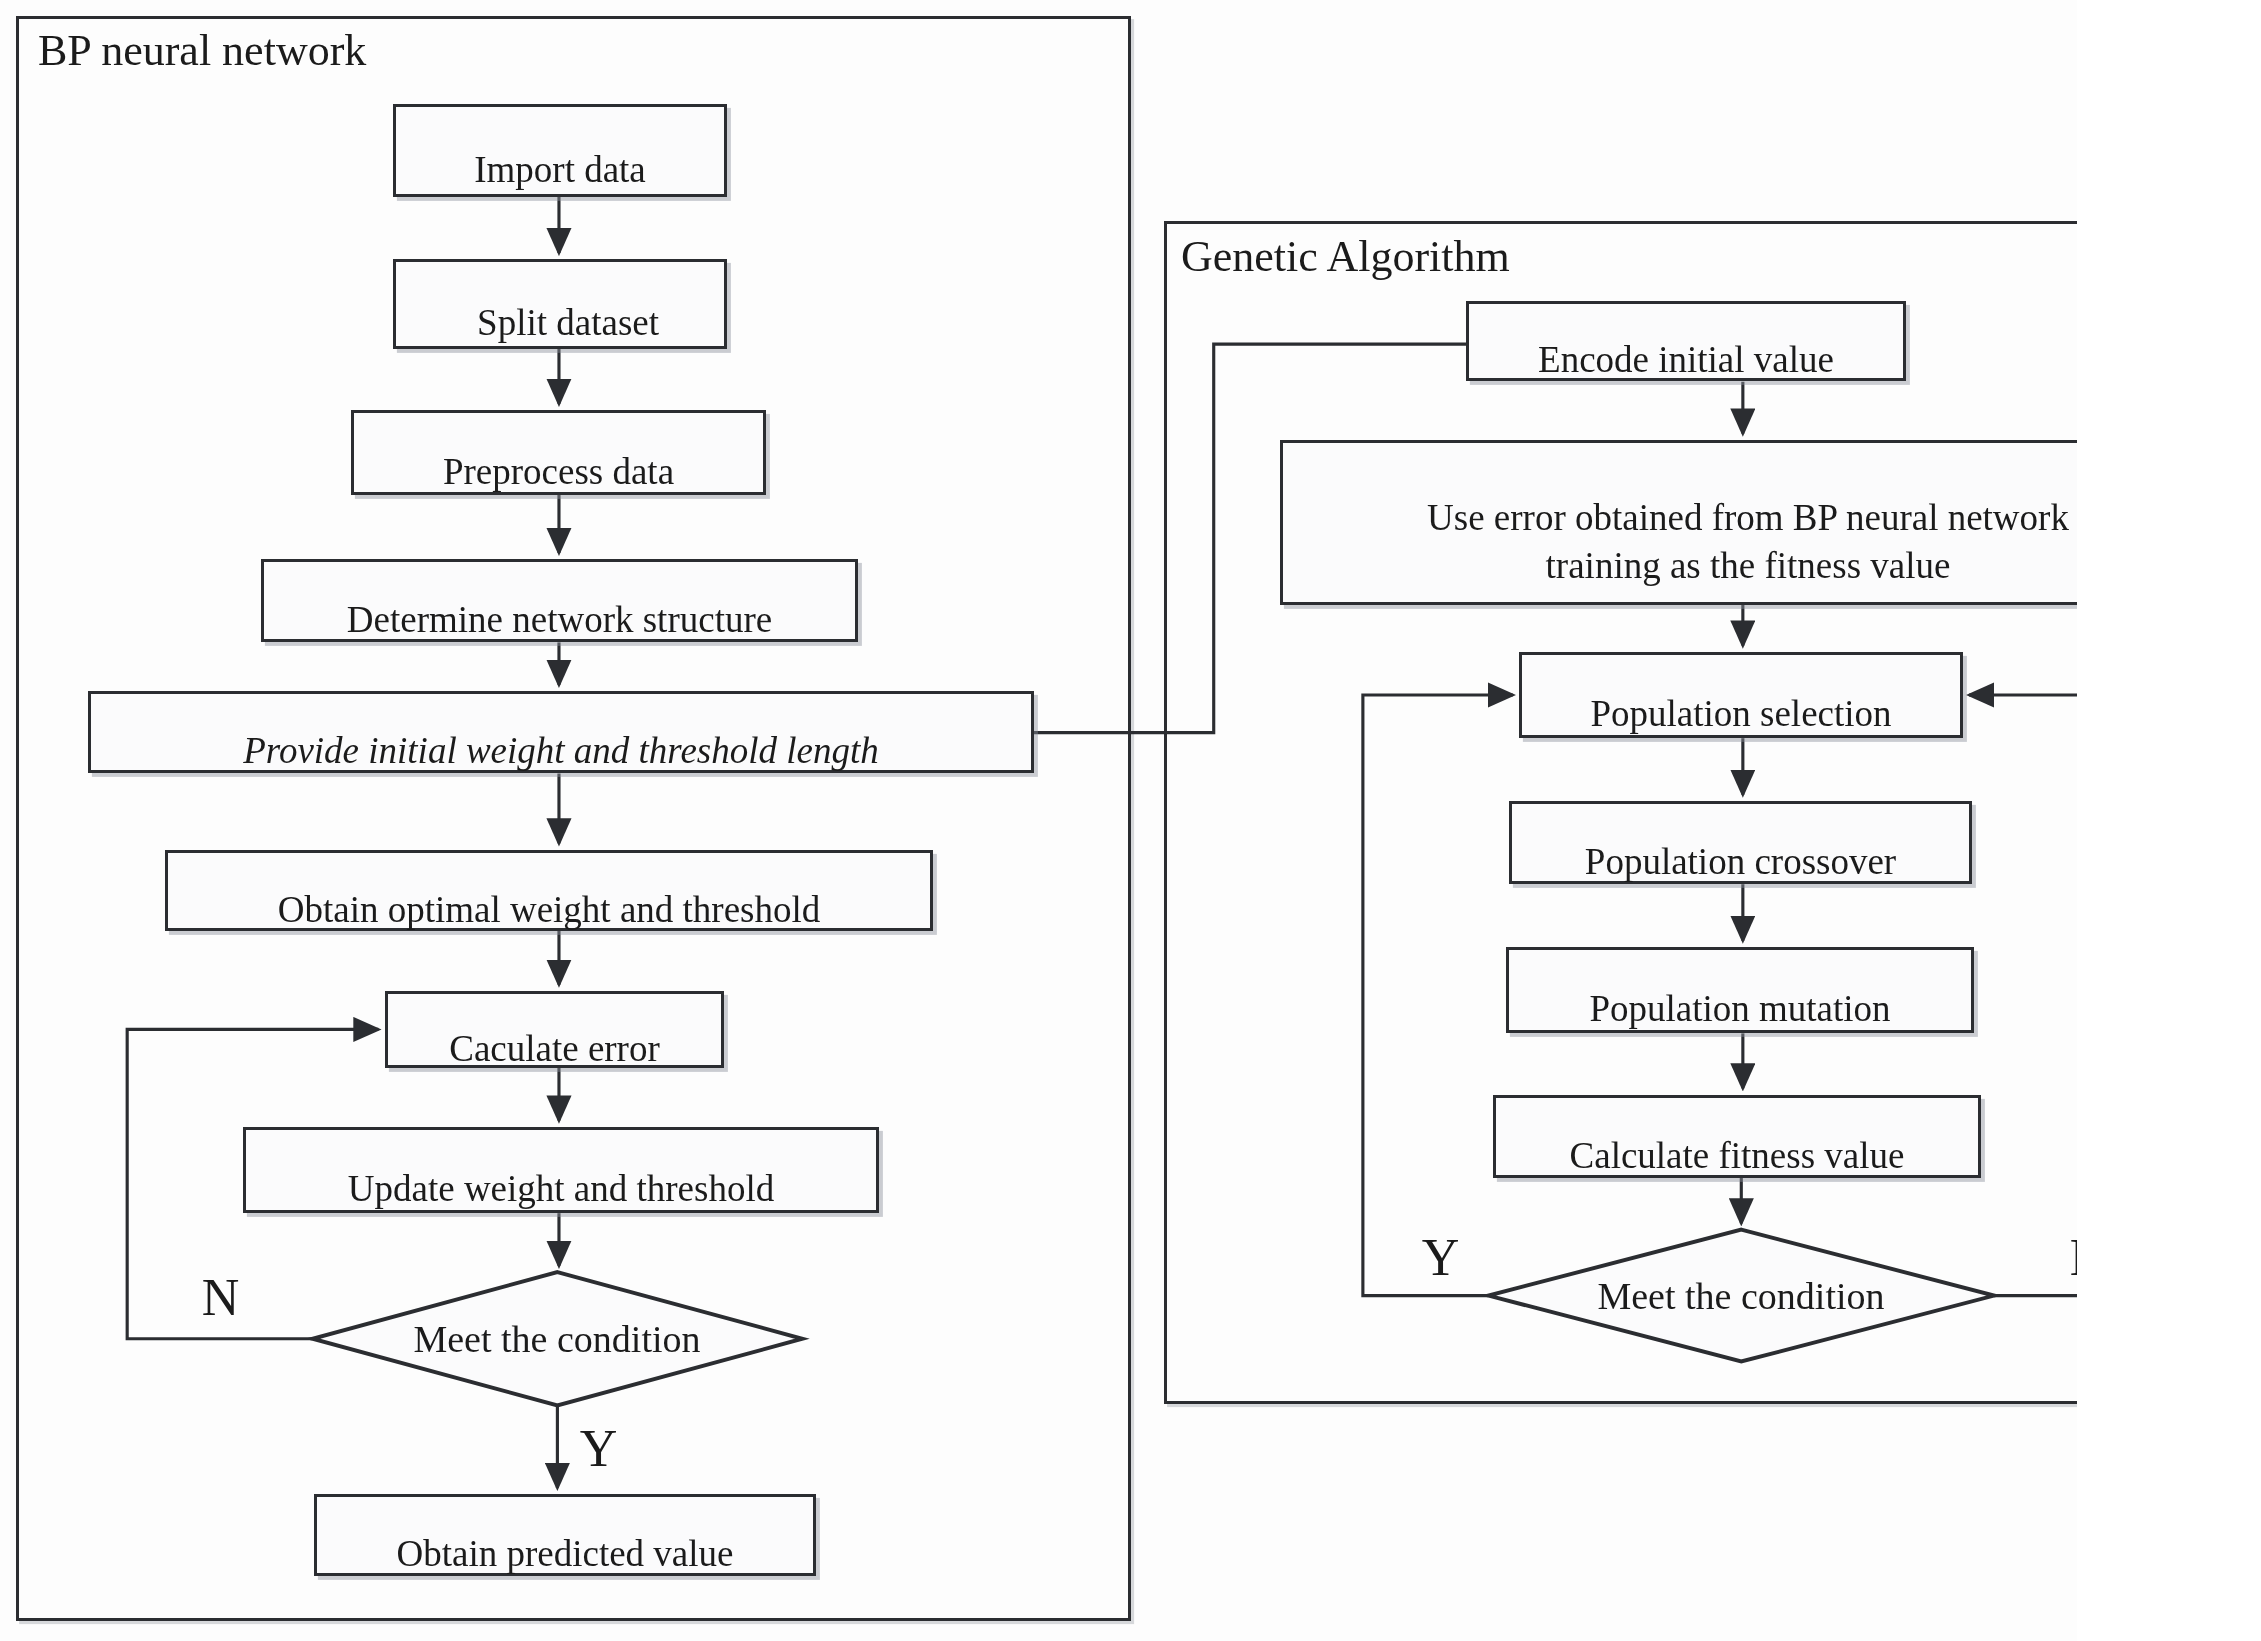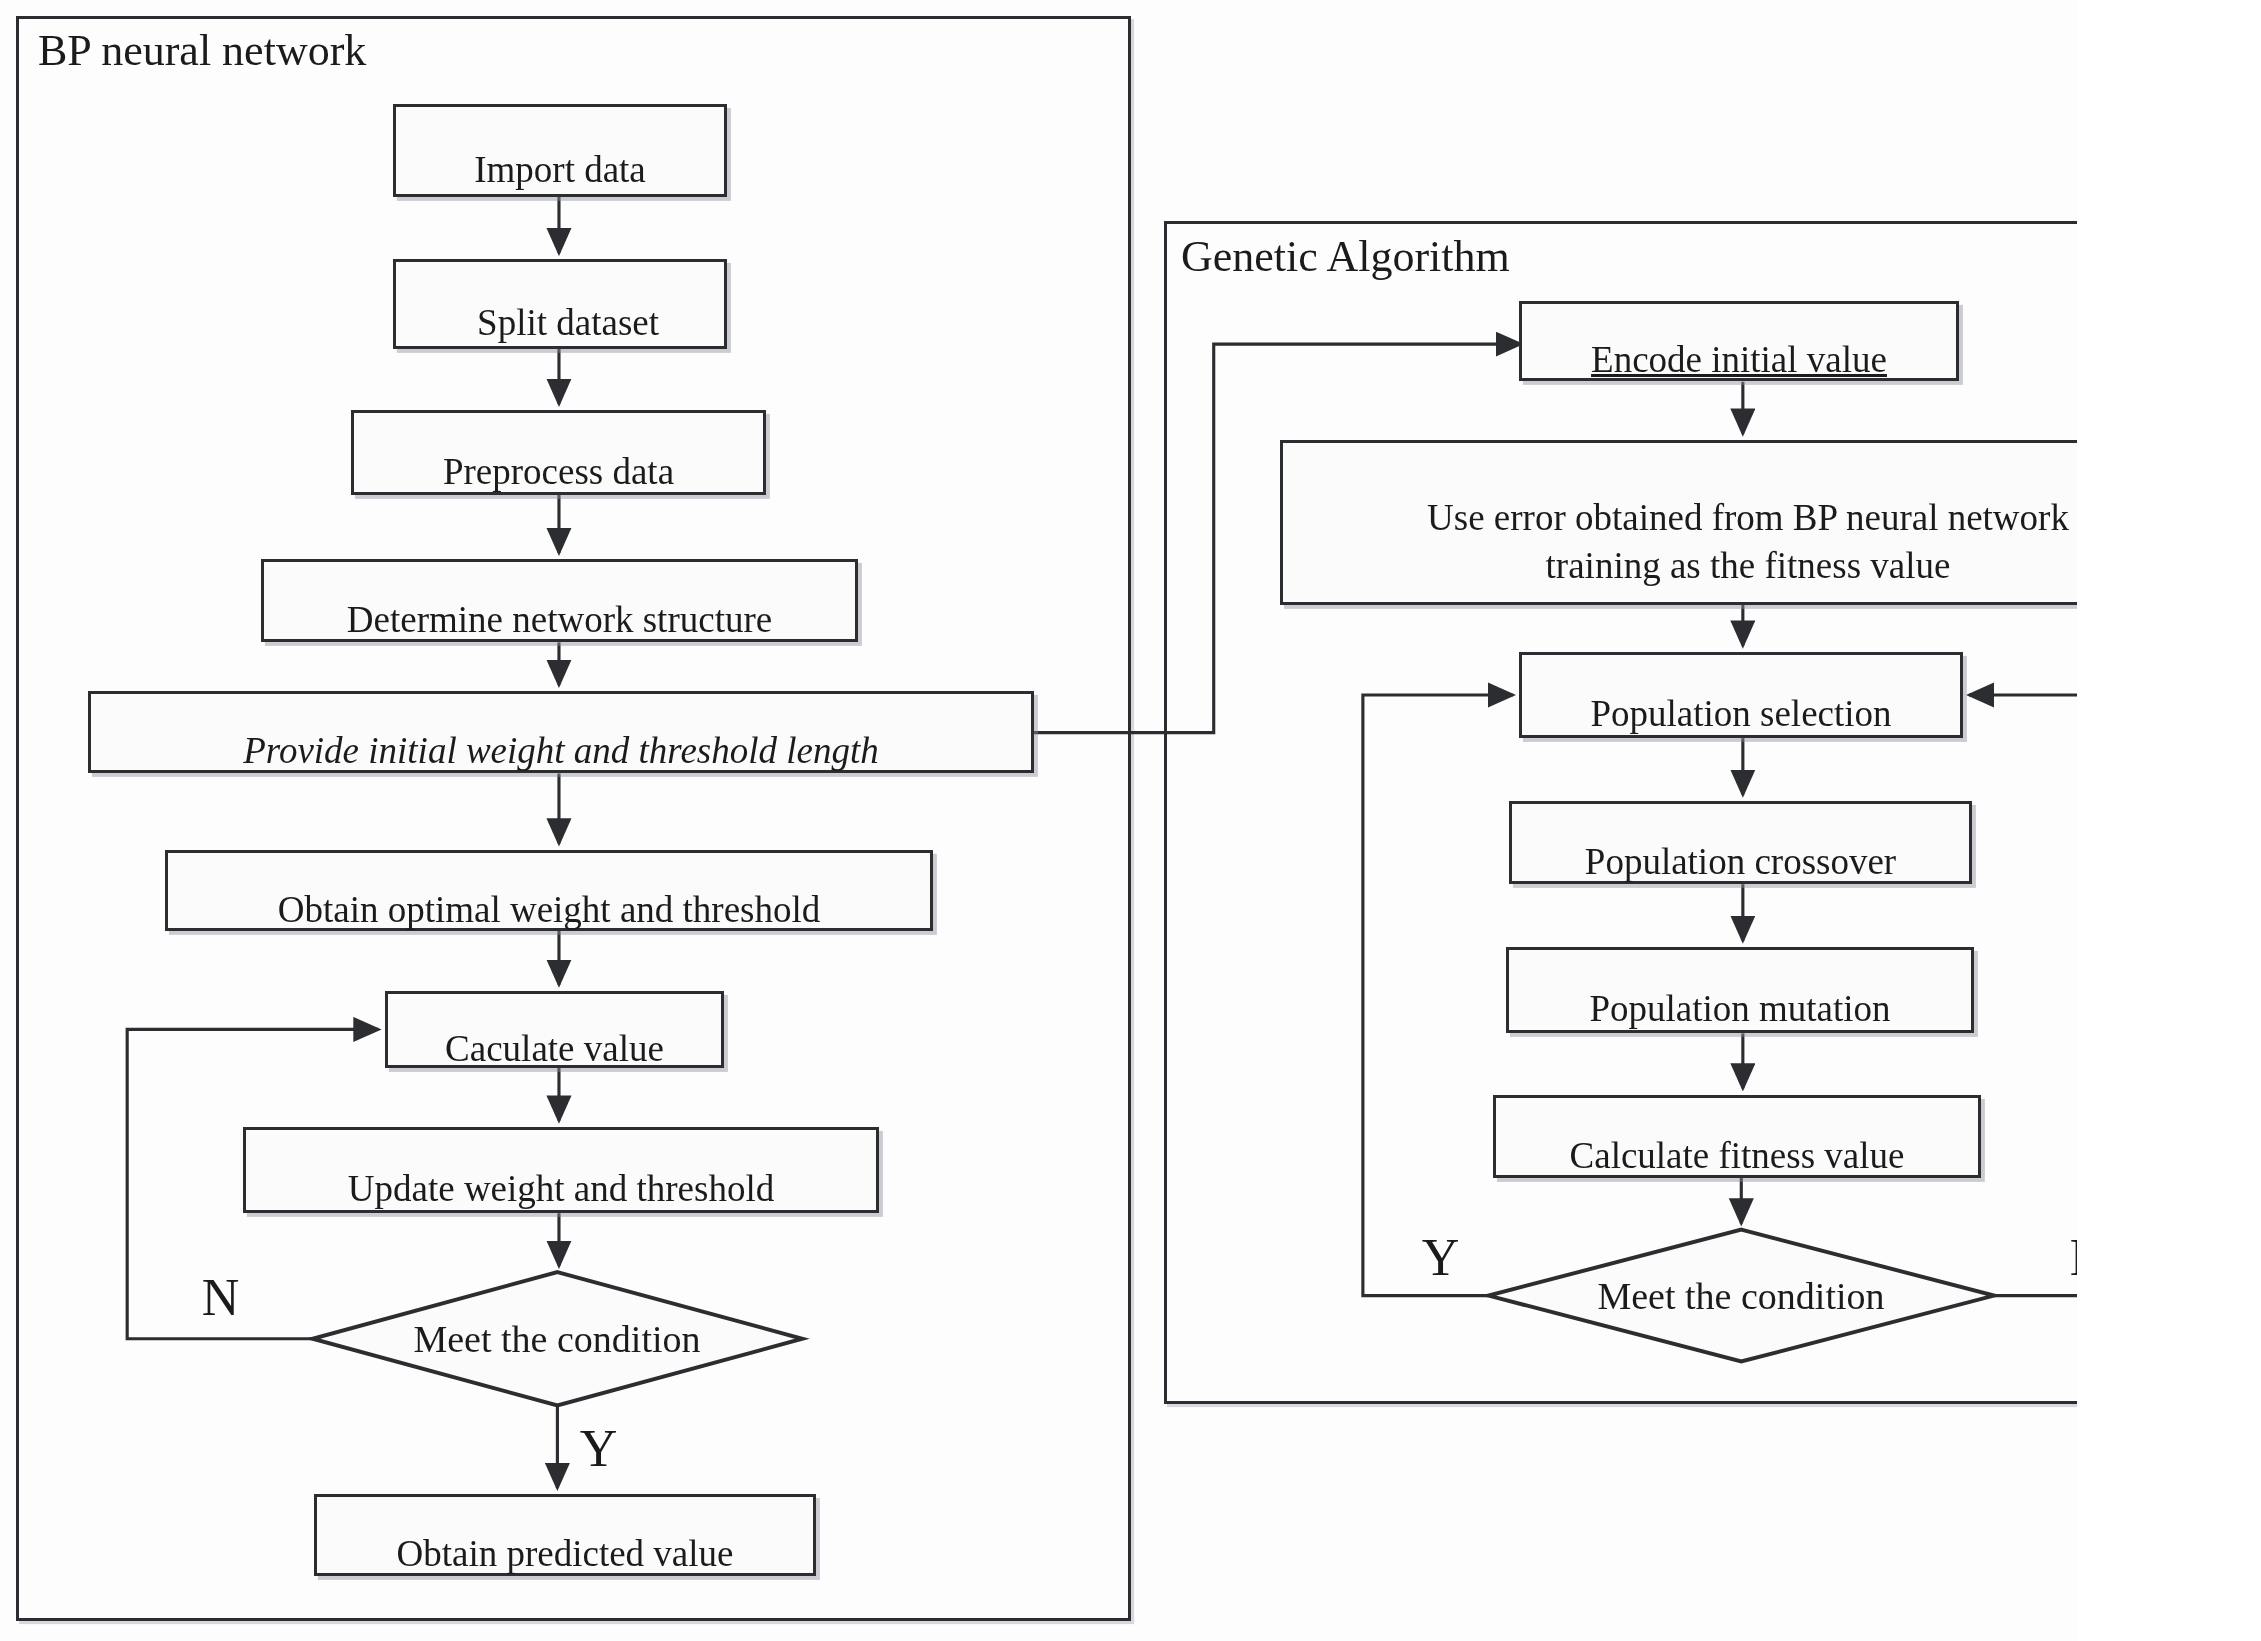--- a/index.html
+++ b/index.html
@@ -135,34 +135,34 @@
   <div class="node" style="left:261px; top:559px; width:597px; height:83px;">
     <div class="inner">Determine network structure</div>
   </div>
   <div class="node" style="left:88px; top:691px; width:946px; height:82px;font-style:italic;">
     <div class="inner">Provide initial weight and threshold length</div>
   </div>
   <div class="node" style="left:165px; top:850px; width:768px; height:81px;">
     <div class="inner">Obtain optimal weight and threshold</div>
   </div>
   <div class="node" style="left:385px; top:991px; width:339px; height:77px;">
-    <div class="inner">Caculate value</div>
+    <div class="inner">Caculate error</div>
   </div>
   <div class="node" style="left:243px; top:1127px; width:636px; height:86px;">
     <div class="inner">Update weight and threshold</div>
   </div>
   <div class="diamond-label" style="left:345px; top:1301px; width:424px; height:75px;">Meet the condition</div>
   <div class="node" style="left:314px; top:1494px; width:502px; height:82px;">
     <div class="inner">Obtain predicted value</div>
   </div>
 
   <div class="branch-label" style="left:181px; top:1260px; width:79px; height:75px;">N</div>
   <div class="branch-label" style="left:559px; top:1411px; width:79px; height:75px;">Y</div>
 
-  <div class="node" style="left:1519px; top:301px; width:440px; height:80px;text-decoration:underline;">
+  <div class="node" style="left:1466px; top:301px; width:440px; height:80px;">
     <div class="inner">Encode initial value</div>
   </div>
   <div class="node" style="left:1280px; top:440px; width:936px; height:165px;">
     <div class="inner">
       <div>Use error obtained from BP neural network</div>
       <div>training as the fitness value</div>
     </div>
   </div>
   <div class="node" style="left:1519px; top:652px; width:444px; height:86px;">
     <div class="inner">Population selection</div>

